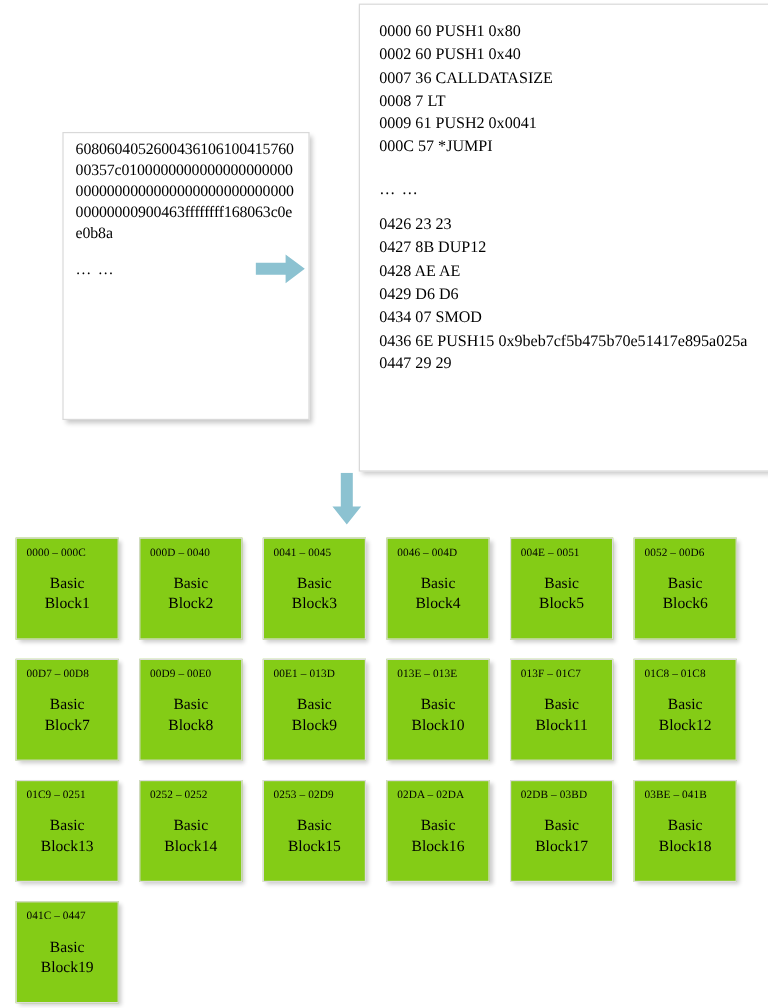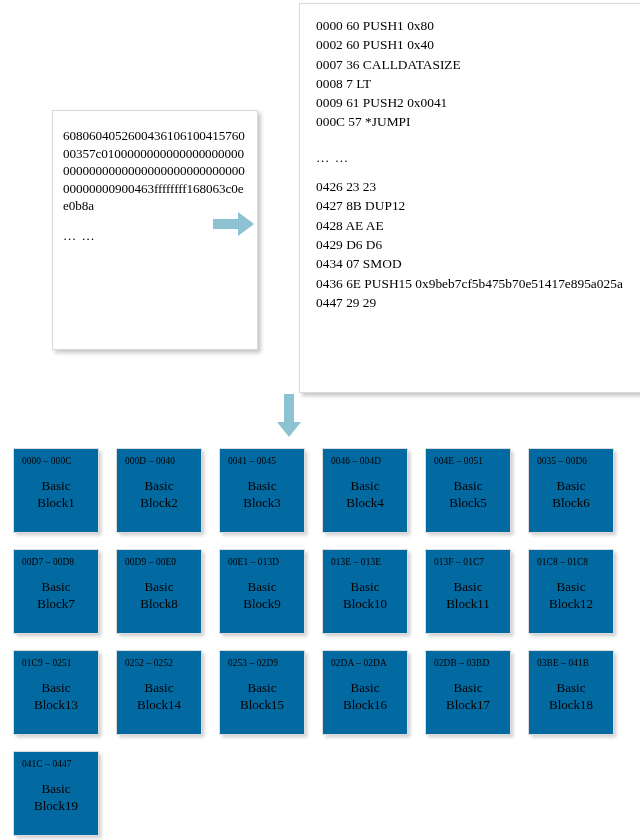--- a/index.html
+++ b/index.html
@@ -25,21 +25,21 @@
     box-sizing: border-box;
     margin-left: 46px;
   }
 
   
   #bytecode-panel {
     left: 6px;
     top: 110px;
     width: 206px;
     height: 240px;
-    padding: 16px 10px 10px 10px;
+    padding: 4px 10px 10px 10px;
   }
   .code-lines {
     font-size: 13.2px;
     line-height: 17.6px;
     letter-spacing: -0.1px;
     word-break: break-all;
     white-space: pre-wrap;
   }
   .ellipsis-line {
     font-size: 13.2px;
@@ -96,21 +96,21 @@
   }
   .blocks-row {
     display: flex;
     gap: 17px;
     margin-bottom: 16px;
   }
   .block-card {
     position: relative;
     width: 86px;
     height: 85px;
-    background: #0369a1;
+    background: #84cc16;
     border: 1px solid #dcdcdc;
     box-shadow: 2.5px 2.5px 3.5px rgba(0,0,0,0.20);
     box-sizing: border-box;
     padding: 6px 0 0 0;
     flex: 0 0 auto;
   }
   .block-range {
     font-size: 9.4px;
     line-height: 12px;
     text-align: left;
@@ -182,21 +182,21 @@
       </div>
       <div class="block-card">
         <div class="block-range">0046 – 004D</div>
         <div class="block-label"><span>Basic</span><span class="l2">Block4</span></div>
       </div>
       <div class="block-card">
         <div class="block-range">004E – 0051</div>
         <div class="block-label"><span>Basic</span><span class="l2">Block5</span></div>
       </div>
       <div class="block-card">
-        <div class="block-range">0035 – 00D6</div>
+        <div class="block-range">0052 – 00D6</div>
         <div class="block-label"><span>Basic</span><span class="l2">Block6</span></div>
       </div>
     </div>
     <div class="blocks-row">
       <div class="block-card">
         <div class="block-range">00D7 – 00D8</div>
         <div class="block-label"><span>Basic</span><span class="l2">Block7</span></div>
       </div>
       <div class="block-card">
         <div class="block-range">00D9 – 00E0</div>

